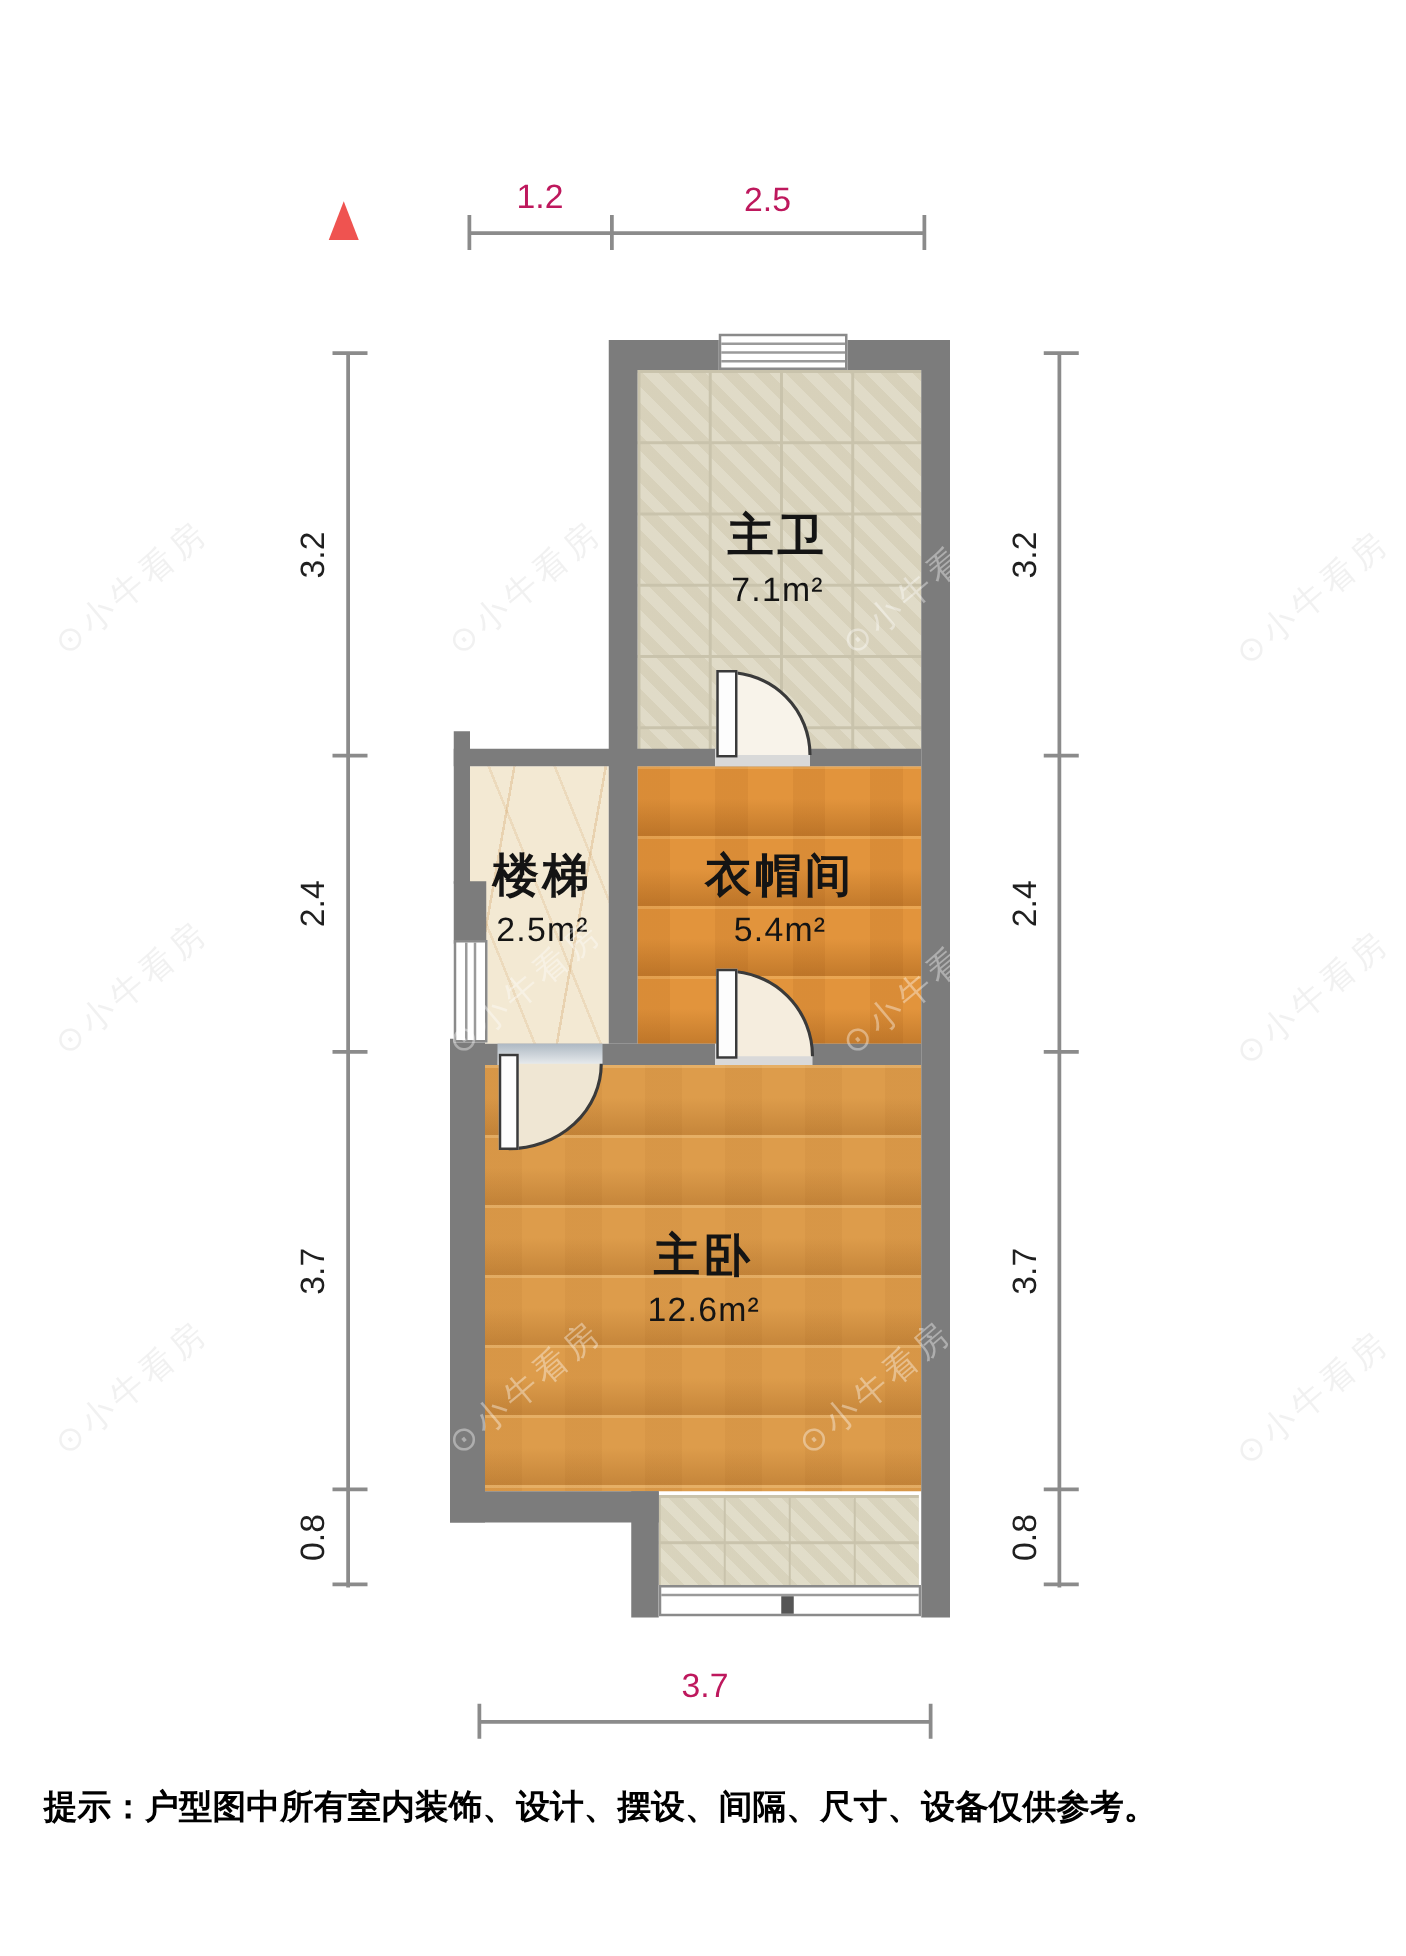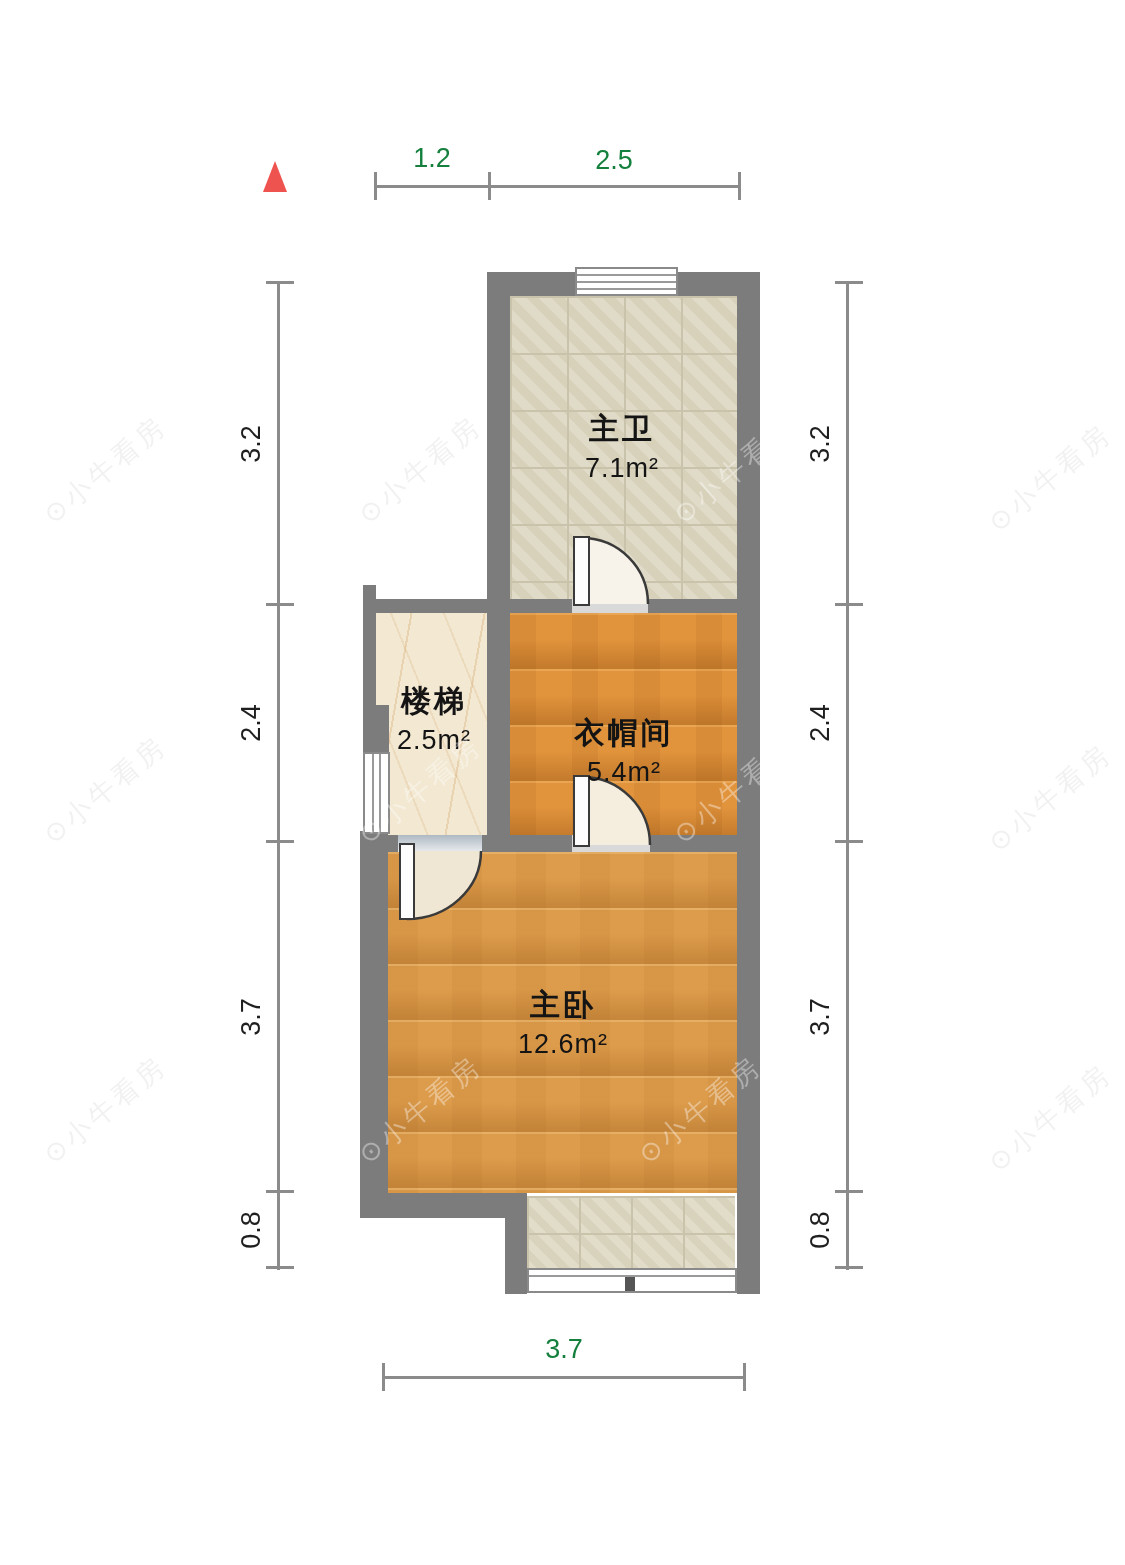--- a/index.html
+++ b/index.html
@@ -26,26 +26,26 @@
   .f-wood-light{background-color:#dd9c4b;
     background-image:repeating-linear-gradient(180deg,rgba(255,225,170,.28) 0 2px,transparent 2px 26px,rgba(130,70,10,.24) 54px 56px),
                      repeating-linear-gradient(90deg,rgba(150,85,20,.08) 0 30px,transparent 30px 64px);}
   .threshold{position:absolute;z-index:4;}
   .window{position:absolute;background:#fff;border:2px solid #8a8a8a;box-sizing:border-box;z-index:5;}
   .wline-h{position:absolute;left:0;right:0;height:2px;background:#9a9a9a;}
   .wline-v{position:absolute;top:0;bottom:0;width:2px;background:#9a9a9a;}
   .door-panel{position:absolute;background:#fdfdfd;border:2px solid #3a3a3a;box-sizing:border-box;z-index:7;}
   .door-svg{position:absolute;left:0;top:0;z-index:6;}
   .room-label{position:absolute;text-align:center;color:#141414;transform:translate(-50%,-50%);z-index:8;white-space:nowrap;}
-  .rname{font-size:30px;font-weight:bold;letter-spacing:3px;}
+  .rname{font-size:37px;font-weight:bold;letter-spacing:3px;}
   .rarea{font-size:27px;font-weight:normal;margin-top:3px;letter-spacing:1px;}
   .dim-line{position:absolute;background:#8b8b8b;z-index:8;}
   .tick-v{position:absolute;width:3px;height:28px;background:#8b8b8b;z-index:8;}
   .tick-h{position:absolute;width:28px;height:3px;background:#8b8b8b;z-index:8;}
-  .dim-label{position:absolute;font-size:27px;color:#15803d;transform:translate(-50%,-50%);z-index:8;white-space:nowrap;}
+  .dim-label{position:absolute;font-size:27px;color:#be185d;transform:translate(-50%,-50%);z-index:8;white-space:nowrap;}
   .dim-label-v{position:absolute;font-size:27px;color:#1f1f1f;transform:translate(-50%,-50%) rotate(-90deg);z-index:8;white-space:nowrap;}
   .north{position:absolute;width:0;height:0;border-left:12px solid transparent;border-right:12px solid transparent;
          border-bottom:31px solid #ef5350;z-index:8;}
   .footer{position:absolute;left:35px;top:1428px;font-size:27px;font-weight:bold;color:#000;line-height:34px;z-index:8;}
   .wm{position:absolute;transform:translate(-50%,-50%) rotate(-40deg);font-size:27px;letter-spacing:4px;
       white-space:nowrap;z-index:9;pointer-events:none;}
   .wm-dark{color:rgba(140,140,140,0.12);}
   .wm-light{color:rgba(255,255,255,0.38);}
 </style>
 </head>
@@ -104,21 +104,21 @@
   <div class="door-panel" style="left:399px;top:843px;width:16px;height:77px;"></div>
 
   <div class="room-label" style="left:622px;top:446px;">
     <div class="rname">主卫</div>
     <div class="rarea">7.1m²</div>
   </div>
   <div class="room-label" style="left:434px;top:718px;">
     <div class="rname">楼梯</div>
     <div class="rarea">2.5m²</div>
   </div>
-  <div class="room-label" style="left:624px;top:718px;margin-top:32px;">
+  <div class="room-label" style="left:624px;top:718px;">
     <div class="rname">衣帽间</div>
     <div class="rarea">5.4m²</div>
   </div>
   <div class="room-label" style="left:563px;top:1022px;">
     <div class="rname">主卧</div>
     <div class="rarea">12.6m²</div>
   </div>
 
   <div class="dim-line" style="left:375px;top:185px;width:365px;height:3px;"></div>
   <div class="tick-v" style="left:374px;top:172px;"></div>
@@ -161,15 +161,16 @@
   <div class="wm wm-dark" style="left:105px;top:790px;"><span>⊙</span><span>小牛看房</span></div>
   <div class="wm wm-light" style="left:420px;top:790px;"><span>⊙</span><span>小牛看房</span></div>
   <div class="wm wm-light" style="left:735px;top:790px;"><span>⊙</span><span>小牛看房</span></div>
   <div class="wm wm-dark" style="left:1050px;top:798px;"><span>⊙</span><span>小牛看房</span></div>
   <div class="wm wm-dark" style="left:105px;top:1110px;"><span>⊙</span><span>小牛看房</span></div>
   <div class="wm wm-light" style="left:420px;top:1110px;"><span>⊙</span><span>小牛看房</span></div>
   <div class="wm wm-light" style="left:700px;top:1110px;"><span>⊙</span><span>小牛看房</span></div>
   <div class="wm wm-dark" style="left:1050px;top:1118px;"><span>⊙</span><span>小牛看房</span></div>
 
   <div class="footer">
+    <div>提示：户型图中所有室内装饰、设计、摆设、间隔、尺寸、设备仅供参考。</div>
   </div>
 
 </div>
 
 </body></html>

